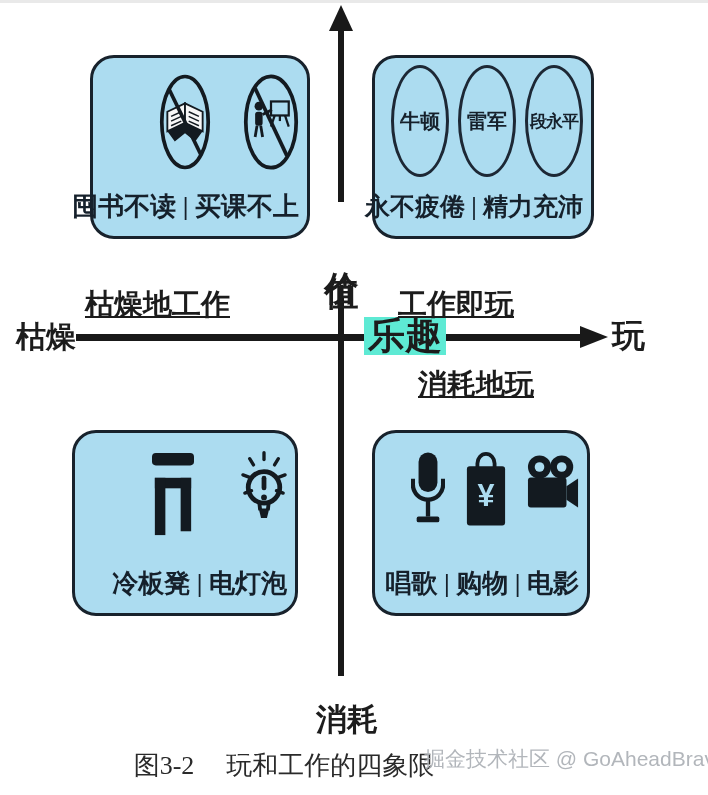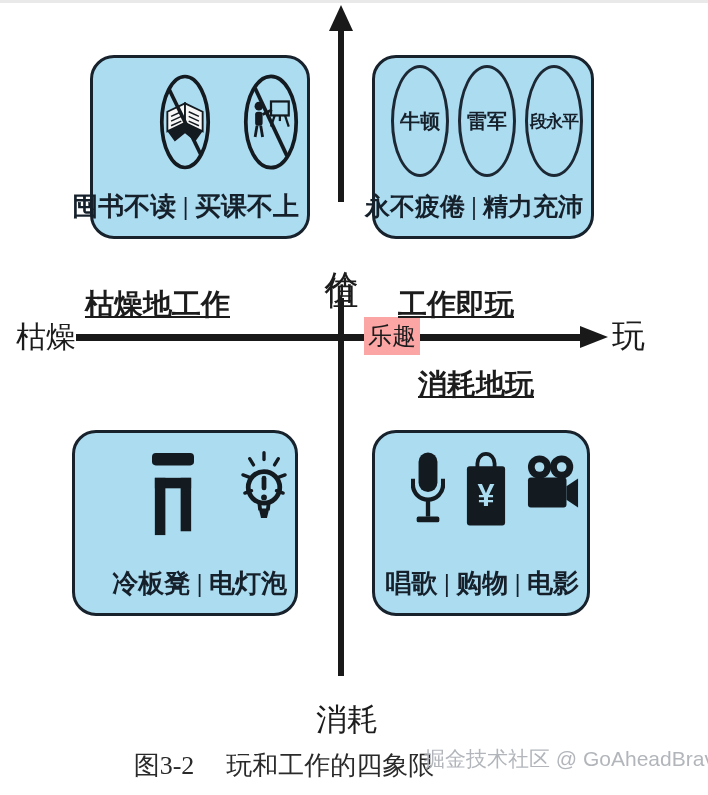--- a/index.html
+++ b/index.html
@@ -10,26 +10,26 @@
   .top-strip{position:absolute;left:0;top:0;width:708px;height:3px;background:#e9e9e9;}
 
   
   .v-line{position:absolute;left:338px;top:28px;width:6px;height:648px;background:#191919;z-index:1;}
   .v-arrow{position:absolute;left:329px;top:5px;width:0;height:0;z-index:1;
     border-left:12px solid transparent;border-right:12px solid transparent;border-bottom:26px solid #191919;}
   .h-line{position:absolute;left:76px;top:334px;width:506px;height:7px;background:#191919;z-index:1;}
   .h-arrow{position:absolute;left:580px;top:326px;width:0;height:0;z-index:1;
     border-top:11px solid transparent;border-bottom:11px solid transparent;border-left:28px solid #191919;}
 
-  .axis-label{position:absolute;z-index:2;font-weight:400;white-space:nowrap;}
+  .axis-label{position:absolute;z-index:2;font-weight:700;white-space:nowrap;}
   .axis-label.value{
     left:319px;top:202px;width:44px;height:96px;background:#ffffff;text-align:center;
     writing-mode:vertical-rl;text-orientation:upright;font-size:34px;letter-spacing:6px;line-height:44px;
   }
-  .axis-label.fun{left:364px;top:317px;background:#fca5a5;padding:0 4px;font-size:24px;line-height:38px;}
+  .axis-label.fun{left:364px;top:317px;background:#5eead4;padding:0 4px;font-size:37px;line-height:38px;}
   .axis-label.boring{left:16px;top:318px;font-size:30px;line-height:38px;}
   .axis-label.play{left:612px;top:316px;font-size:33px;line-height:40px;}
   .axis-label.consume{left:306px;top:700px;width:72px;text-align:right;font-size:31px;line-height:40px;}
 
   .quad-label{position:absolute;z-index:2;width:150px;text-align:left;font-size:29px;font-weight:600;white-space:nowrap;text-decoration:underline;}
   .quad-label.tl{left:85px;top:285px;}
   .quad-label.tr{left:398px;top:285px;}
   .quad-label.bl{left:85px;top:365px;}
   .quad-label.br{left:418px;top:365px;}
 

